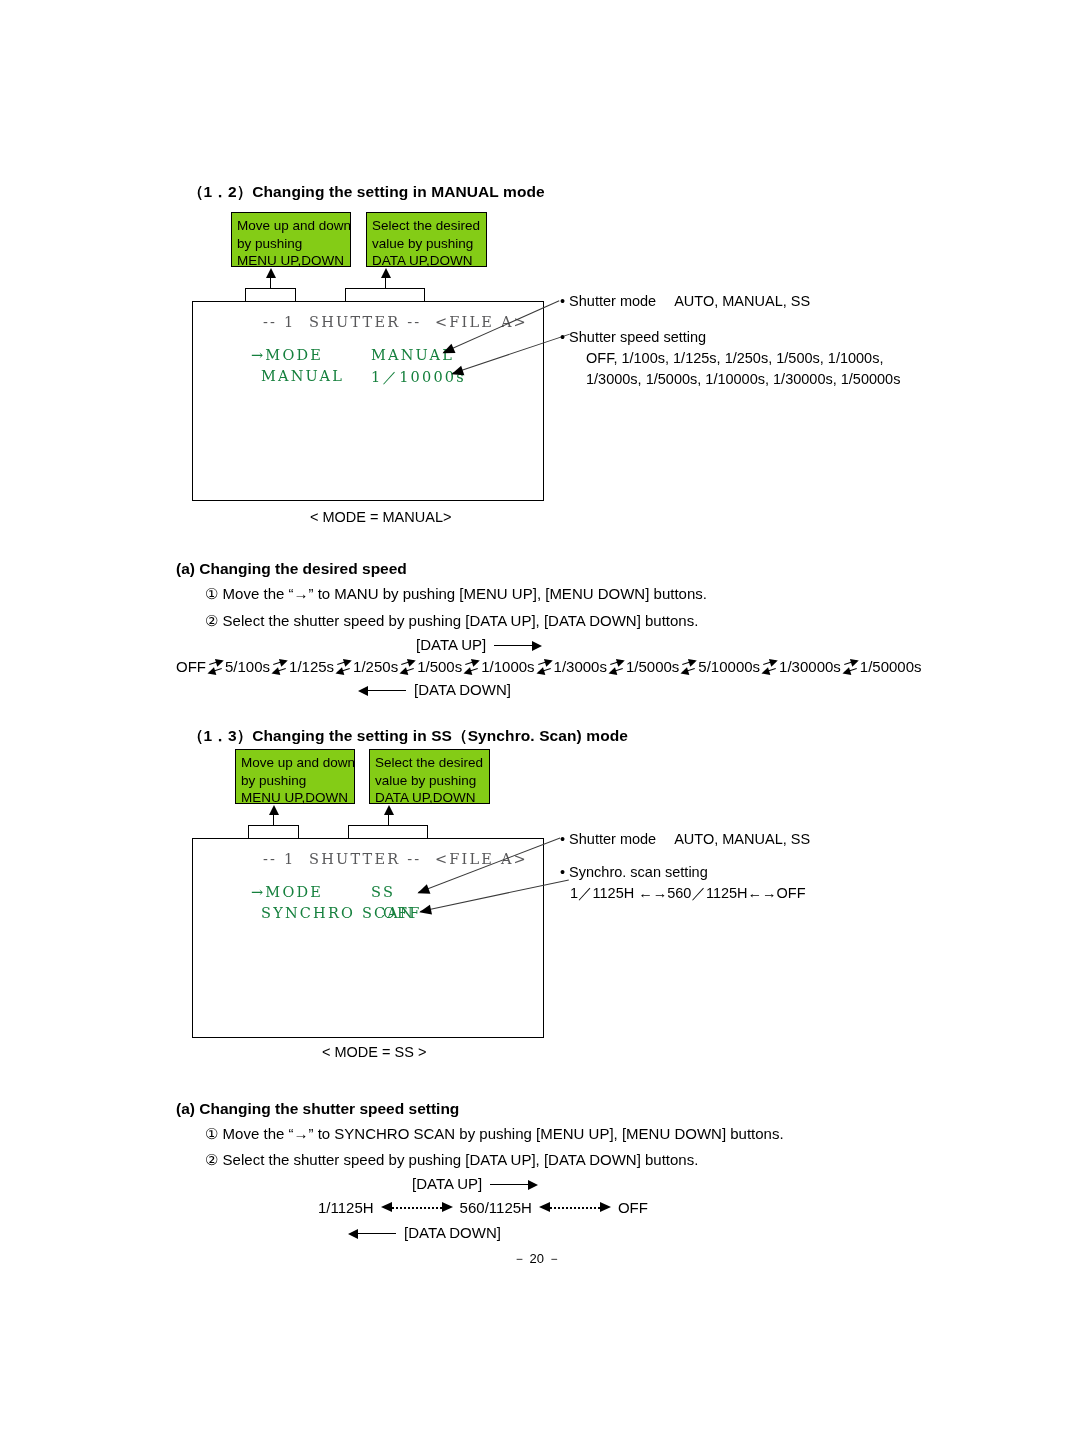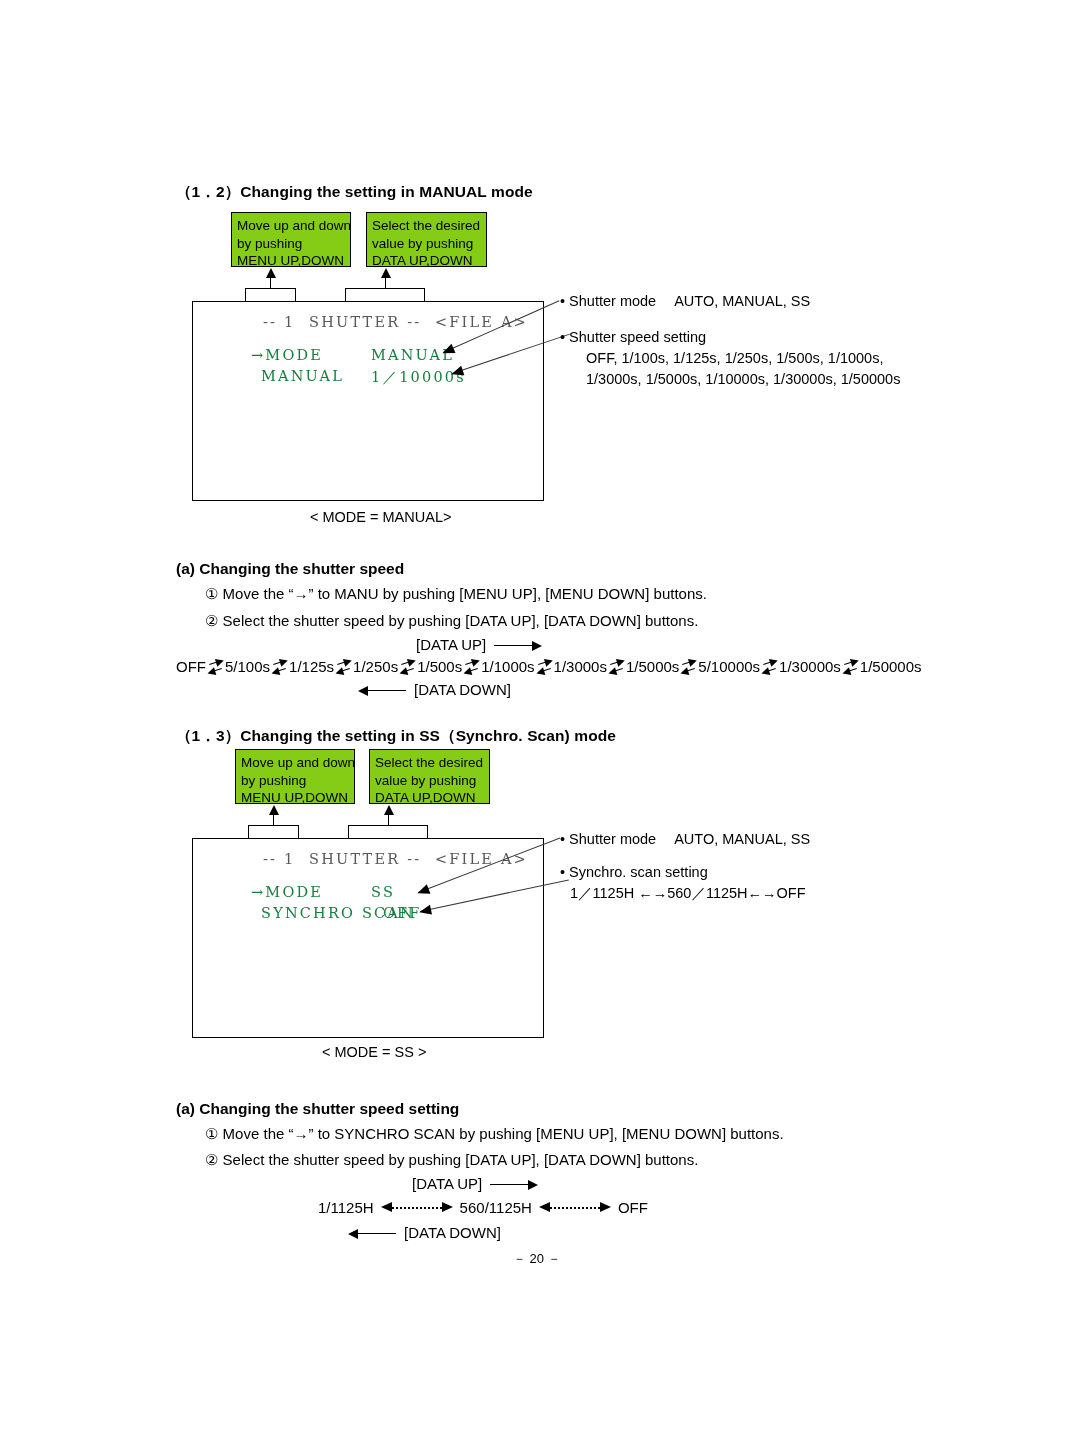--- a/index.html
+++ b/index.html
@@ -22,20 +22,21 @@
     height: 1436px;
   }
 
   
   .sec-heading {
     position: absolute;
     font-size: 15.5px;
     font-weight: bold;
     letter-spacing: 0.1px;
     white-space: nowrap;
+    margin-left: 12px;
   }
   .sub-heading {
     position: absolute;
     font-size: 15.5px;
     font-weight: bold;
     white-space: nowrap;
   }
 
   
   .callout {
@@ -298,21 +299,21 @@
   <div class="annot" style="left:560px; top:291px;">
     <span class="bullet">• Shutter mode</span>
     <span style="padding-left:14px;">AUTO, MANUAL, SS</span>
   </div>
   <div class="annot" style="left:560px; top:327px;">
     <span class="bullet">• Shutter speed setting</span>
     <span class="ind">OFF, 1/100s, 1/125s, 1/250s, 1/500s, 1/1000s,</span>
     <span class="ind">1/3000s, 1/5000s, 1/10000s, 1/30000s, 1/50000s</span>
   </div>
 
-  <div class="sub-heading" style="left:176px; top:560px;">(a) Changing the shutter speed</div>
+  <div class="sub-heading" style="left:176px; top:560px;">(a) Changing the desired speed</div>
   <div class="step" style="left:205px; top:585px;">① Move the “→” to MANU by pushing [MENU UP], [MENU DOWN] buttons.</div>
   <div class="step" style="left:205px; top:612px;">② Select the shutter speed by pushing [DATA UP], [DATA DOWN] buttons.</div>
 
   <div class="seq-label" style="left:416px; top:636px;">
     <span>[DATA UP]</span><span class="arr-right"></span>
   </div>
 
   <div class="seq-row" style="left:176px; top:658px;">
     <span class="item">OFF</span>
     <span class="dbl">

